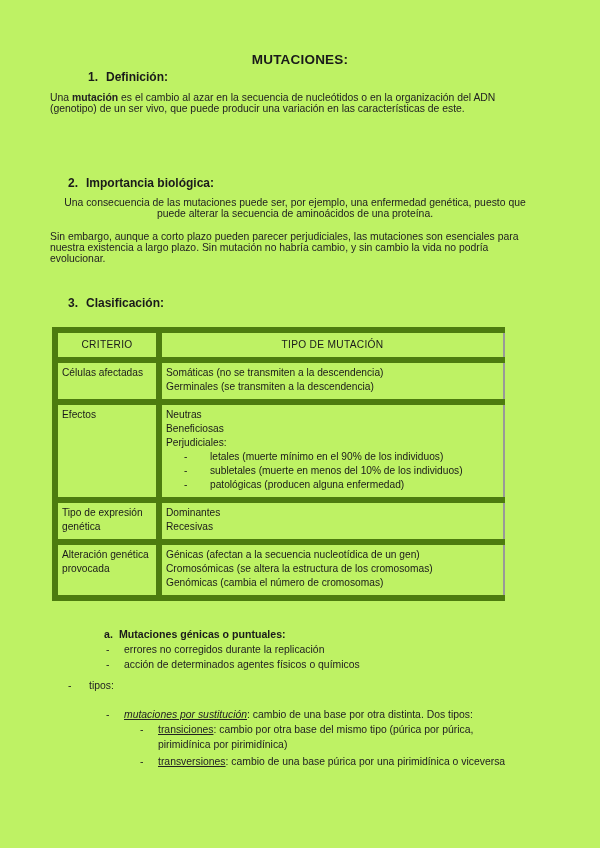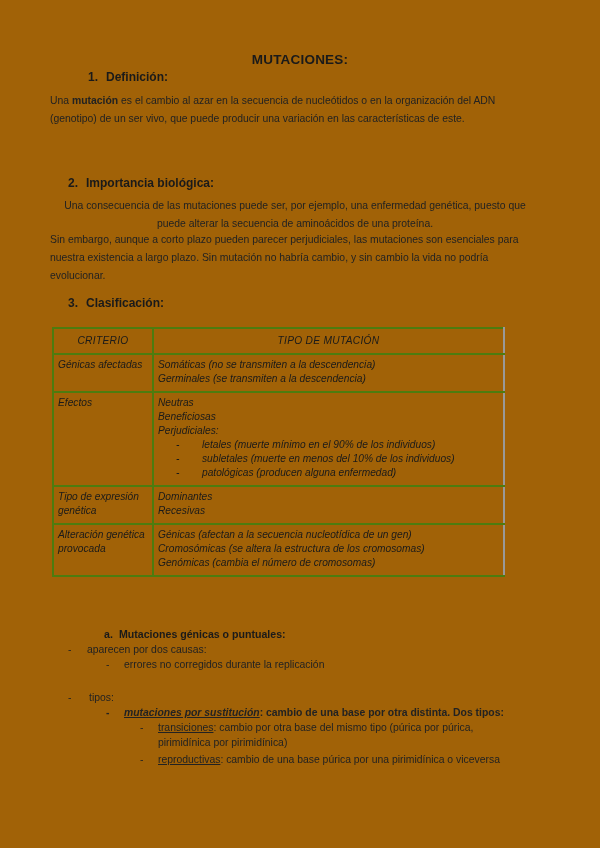--- a/index.html
+++ b/index.html
@@ -1,26 +1,26 @@
 <!DOCTYPE html>
 <html><head>
 <meta charset="utf-8">
 <style>
   html, body { margin:0; padding:0; background:#ffffff; }
   body { width:600px; height:848px; position:relative; overflow:hidden;
          font-family:"Liberation Sans", sans-serif; color:#1a1a1a; }
-  .page { position:absolute; left:0; top:0; width:600px; height:848px; background:#a16207; }
+  .page { position:absolute; left:0; top:0; width:600px; height:848px; background:#bef264; }
   .abs { position:absolute; }
   .title { left:0; width:600px; top:52px; text-align:center; font-weight:bold; font-size:13.5px; letter-spacing:0.2px; }
   .h { font-weight:bold; font-size:12px; }
-  .p { font-size:10.4px; line-height:18px; left:50px; width:490px; color:#222; }
+  .p { font-size:10.4px; line-height:11px; left:50px; width:490px; color:#222; }
   .num { display:inline-block; width:18px; }
   table.cls { position:absolute; left:52px; top:327px; width:453px; border-collapse:collapse;
               font-size:10.2px; color:#1a1a1a; }
-  table.cls td { border:2px solid #4d7c0f; vertical-align:top; padding:3px 4px 5px 4px; line-height:14px;font-style:italic; }
+  table.cls td { border:6px solid #4d7c0f; vertical-align:top; padding:3px 4px 5px 4px; line-height:14px; }
   table.cls tr.head td { text-align:center; vertical-align:middle; height:18px; padding:3px 4px; letter-spacing:0.3px; }
   table.cls td.c1 { width:90px; }
   table.cls td.c2 { border-right:2px solid #999; }
   .sub { padding-left:18px; }
   .sub .dash { display:inline-block; width:26px; }
   .list { font-size:10.4px; line-height:15px; color:#222; }
   .u { text-decoration:underline; }
   .ui { text-decoration:underline; font-style:italic; }
 </style>
 </head>
@@ -47,21 +47,21 @@
     <span class="num">3.</span><span>Clasificación:</span>
   </div>
 
   <table class="cls">
     <tbody>
         <tr class="head">
       <td class="c1">CRITERIO</td>
       <td class="c2">TIPO DE MUTACIÓN</td>
     </tr>
     <tr>
-      <td class="c1">Génicas afectadas</td>
+      <td class="c1">Células afectadas</td>
       <td class="c2">
         <div>Somáticas (no se transmiten a la descendencia)</div>
         <div>Germinales (se transmiten a la descendencia)</div>
       </td>
     </tr>
     <tr>
       <td class="c1">Efectos</td>
       <td class="c2">
         <div>Neutras</div>
         <div>Beneficiosas</div>
@@ -87,27 +87,27 @@
       </td>
     </tr>
   </tbody>
     </table>
 
   <div class="abs" style="left:104px; top:628px; font-weight:bold; font-size:10.6px;">
     <span style="display:inline-block; width:15px;">a.</span><span>Mutaciones génicas o puntuales:</span>
   </div>
 
   <div class="abs list" style="left:68px; top:642px; width:480px;">
-    <div><span style="display:inline-block; width:19px;">-</span><span>aparecen por dos causas:</span></div>
     <div style="padding-left:38px;"><span style="display:inline-block; width:18px;">-</span><span>errores no corregidos durante la replicación</span></div>
-    <div style="margin-top:18px;"><span style="display:inline-block; width:21px;">-</span><span>tipos:</span></div>
-    <div style="padding-left:38px; margin-top:0;font-weight:bold;"><span style="display:inline-block; width:18px;">-</span><span class="ui">mutaciones por sustitución</span><span>: cambio de una base por otra distinta. Dos tipos:</span></div>
+    <div style="padding-left:38px;"><span style="display:inline-block; width:18px;">-</span><span>acción de determinados agentes físicos o químicos</span></div>
+    <div style="margin-top:6px;"><span style="display:inline-block; width:21px;">-</span><span>tipos:</span></div>
+    <div style="padding-left:38px; margin-top:14px;"><span style="display:inline-block; width:18px;">-</span><span class="ui">mutaciones por sustitución</span><span>: cambio de una base por otra distinta. Dos tipos:</span></div>
     <div style="padding-left:72px; display:flex;">
         <span style="flex:0 0 18px;">-</span>
         <span style="width:370px;"><span class="u">transiciones</span><span>: cambio por otra base del mismo tipo (púrica por púrica, pirimidínica por pirimidínica)</span></span>
       </div>
     <div style="padding-left:72px; margin-top:2px; display:flex;">
         <span style="flex:0 0 18px;">-</span>
-        <span style="white-space:nowrap;"><span class="u">reproductivas</span><span>: cambio de una base púrica por una pirimidínica o viceversa</span></span>
+        <span style="white-space:nowrap;"><span class="u">transversiones</span><span>: cambio de una base púrica por una pirimidínica o viceversa</span></span>
       </div>
   </div>
 
 </div>
 
 </body></html>

